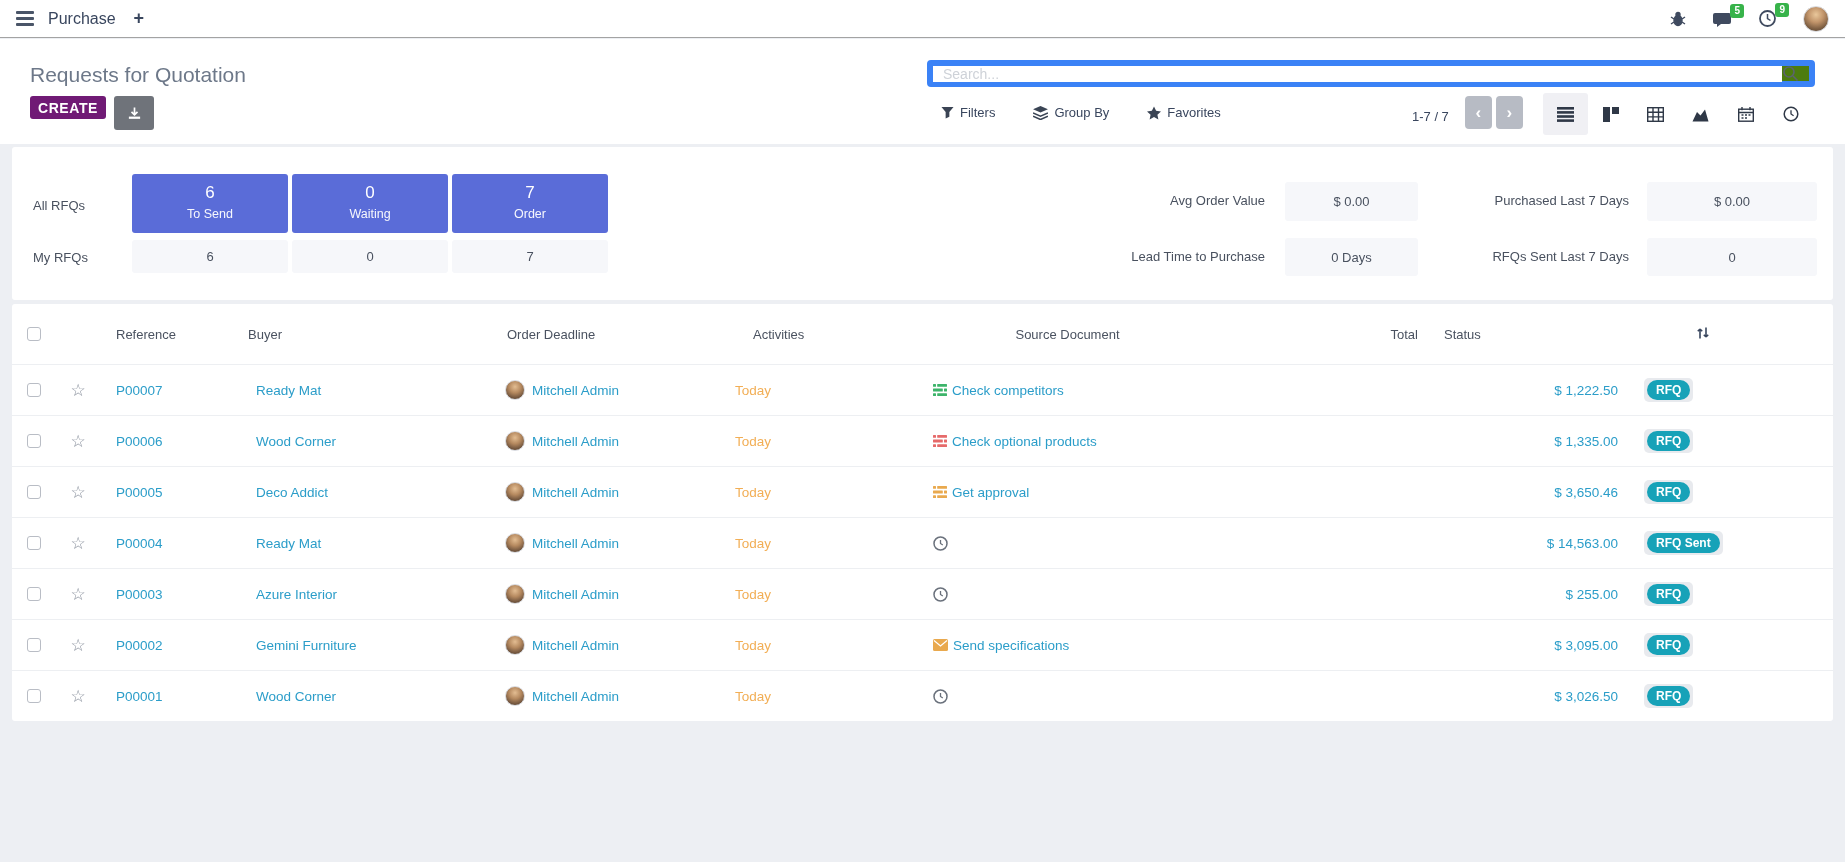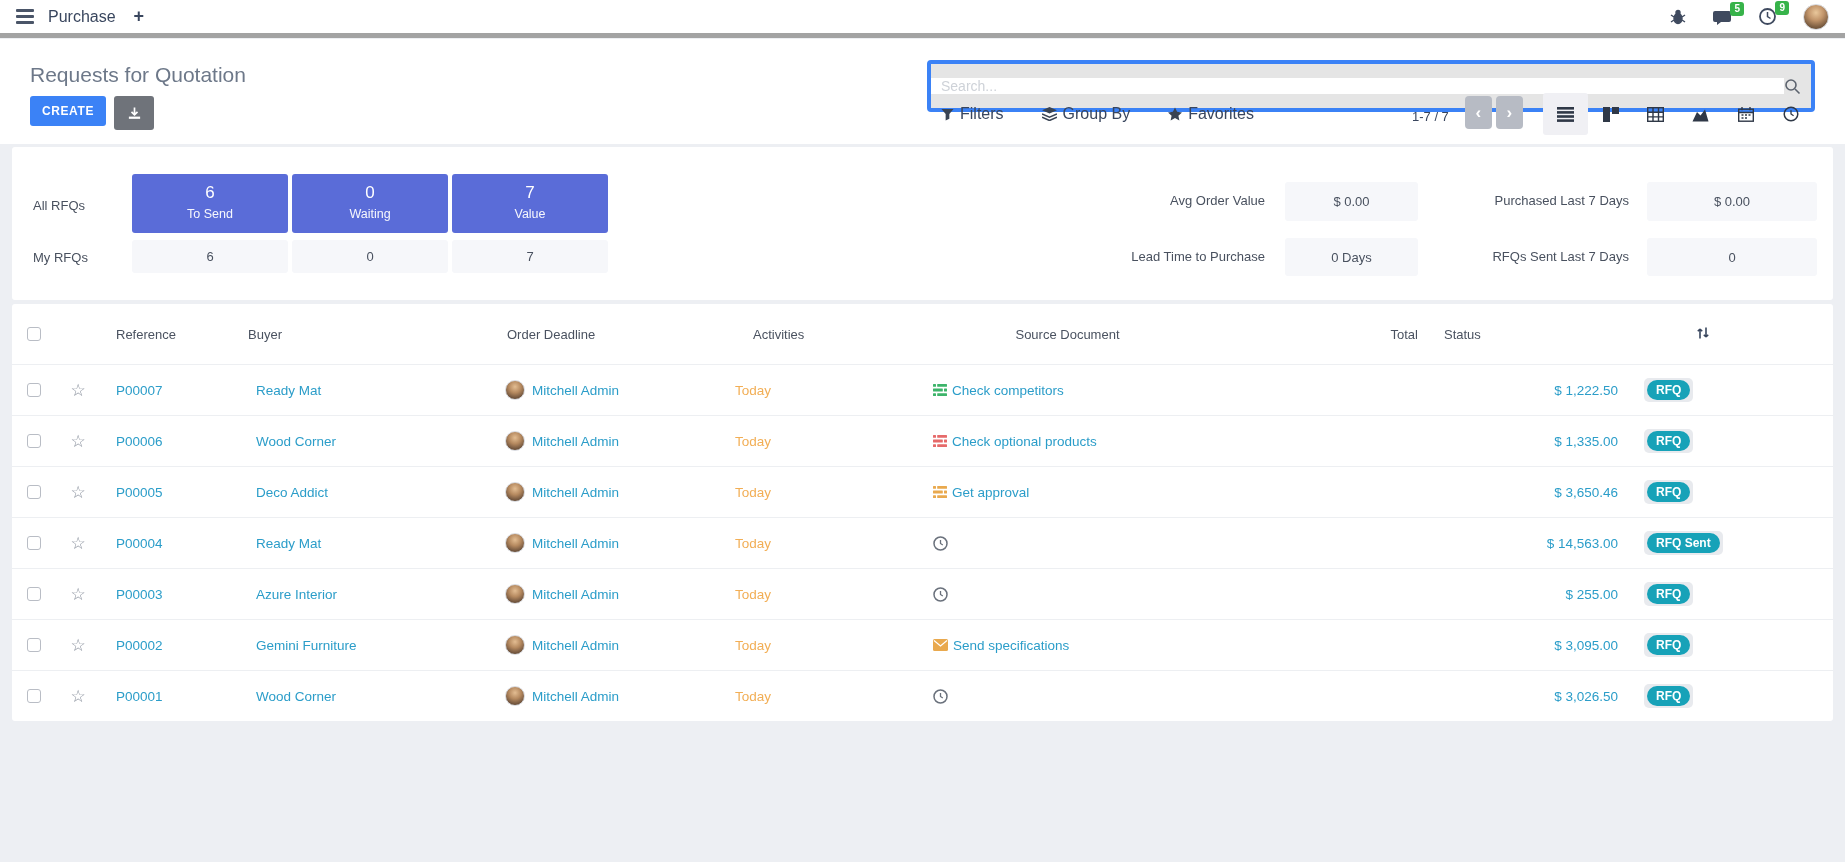--- a/index.html
+++ b/index.html
@@ -3,49 +3,49 @@
 <meta charset="utf-8">
 <style>
   * { margin:0; padding:0; box-sizing:border-box; }
   html,body { width:1845px; height:862px; }
   body {
     position:relative; overflow:hidden; background:#edeff3;
     font-family:"Liberation Sans", sans-serif; color:#39465e;
   }
   
   .navbar { position:absolute; left:0; top:0; width:100%; height:38px; background:#fff;
-            border-bottom:5px solid #a3a3a3; display:flex; align-items:center; z-index:5; }
+            border-bottom:1px solid #a3a3a3; display:flex; align-items:center; z-index:5; }
   .nav-left { display:flex; align-items:center; padding-left:16px; }
   .hamburger { display:inline-flex; flex-direction:column; gap:3px; cursor:pointer; }
   .hamburger i { display:block; width:18px; height:3px; background:#4a5568; border-radius:1px; }
   .app-name { font-size:16px; color:#39465e; font-weight:500; margin-left:14px; }
   .nav-plus { font-size:18px; font-weight:700; color:#39465e; margin-left:18px; cursor:pointer; }
   .nav-right { margin-left:auto; display:flex; align-items:center; gap:26px; padding-right:16px; }
   .nav-icon { position:relative; display:inline-flex; cursor:pointer; }
   .nav-badge { position:absolute; top:-6px; right:-12px; background:#37b34a; color:#fff;
                font-size:10px; font-weight:700; padding:1px 4px; border-radius:3px; line-height:12px; }
   .nav-avatar { width:26px; height:26px; border-radius:50%;
     background: radial-gradient(circle at 50% 32%, #e9c79b 0%, #c1946a 38%, #7e5f43 70%, #49392a 100%);
     border:1px solid #d8dadf; }
   
   .control-panel { position:absolute; left:0; top:39px; width:100%; height:105px; background:#fff; }
   .cp-title { position:absolute; left:30px; top:24px; font-size:21px; color:#6d7889; }
-  .btn-create { position:absolute; left:30px; top:57px; width:76px; height:30px; background:#3b82f6;
-                color:#fff; font-size:12px; font-weight:700; letter-spacing:.6px; border:none;
+  .btn-create { position:absolute; left:30px; top:57px; width:76px; height:23px; background:#701a75;
+                color:#fff; font-size:14px; font-weight:700; letter-spacing:.6px; border:none;
                 border-radius:3px; cursor:pointer; font-family:inherit; }
   .btn-download { position:absolute; left:114px; top:57px; width:40px; height:34px; background:#6f737a;
                   border:none; border-radius:3px; display:flex; align-items:center; justify-content:center; cursor:pointer; }
-  .search-box { position:absolute; left:927px; top:21px; width:888px; height:52px;
-                border:4px solid #3b82f6; border-radius:4px; display:flex; align-items:center; background:#e5e5e5; }
+  .search-box { position:absolute; left:927px; top:21px; width:888px; height:27px;
+                border:6px solid #3b82f6; border-radius:4px; display:flex; align-items:center; background:#4d7c0f; }
   .search-box input { flex:1; border:none; outline:none; font-size:14px; padding:0 10px;
                       font-family:inherit; color:#333; }
   .search-box input::placeholder { color:#ced2d8; }
   .search-icon { padding-right:10px; display:inline-flex; }
   .filter-bar { position:absolute; left:941px; top:66px; display:flex; gap:38px; }
-  .filter-item { display:flex; align-items:center; gap:6px; font-size:16px; color:#39465e; cursor:pointer; }
+  .filter-item { display:flex; align-items:center; gap:6px; font-size:13px; color:#39465e; cursor:pointer; }
   .pager { position:absolute; left:1412px; top:57px; display:flex; align-items:center; }
   .pager-text { font-size:13px; color:#39465e; margin-right:12px; margin-top:8px; }
   .pager-btn { width:27px; height:33px; background:#b7bbc4; border:none; border-radius:4px; color:#fff;
                font-size:17px; font-weight:700; cursor:pointer; margin-left:4px; line-height:30px; }
   .view-switcher { position:absolute; left:1543px; top:54px; display:flex; }
   .vs-btn { width:45px; height:42px; display:flex; align-items:center; justify-content:center;
             background:transparent; border:none; cursor:pointer; border-radius:3px; }
   .vs-btn.active { background:#f0f0f4; }
   
   .dashboard { position:absolute; left:12px; top:147px; width:1821px; height:153px; background:#fff; border-radius:3px; }
@@ -229,21 +229,21 @@
   <div class="stat-card" style="left:120px;">
     <div class="stat-value">6</div>
     <div class="stat-label">To Send</div>
   </div>
   <div class="stat-card" style="left:280px;">
     <div class="stat-value">0</div>
     <div class="stat-label">Waiting</div>
   </div>
   <div class="stat-card" style="left:440px;">
     <div class="stat-value">7</div>
-    <div class="stat-label">Value</div>
+    <div class="stat-label">Order</div>
   </div>
 
   <div class="my-card" style="left:120px;">6</div>
   <div class="my-card" style="left:280px;">0</div>
   <div class="my-card" style="left:440px;">7</div>
 
   <div class="kpi-label" style="right:568px; top:46px;margin-left:45px;">Avg Order Value</div>
   <div class="kpi-box" style="left:1273px; top:35px; width:133px; height:39px;">$ 0.00</div>
   <div class="kpi-label" style="right:568px; top:102px;">Lead Time to Purchase</div>
   <div class="kpi-box" style="left:1273px; top:91px; width:133px; height:38px;">0 Days</div>

